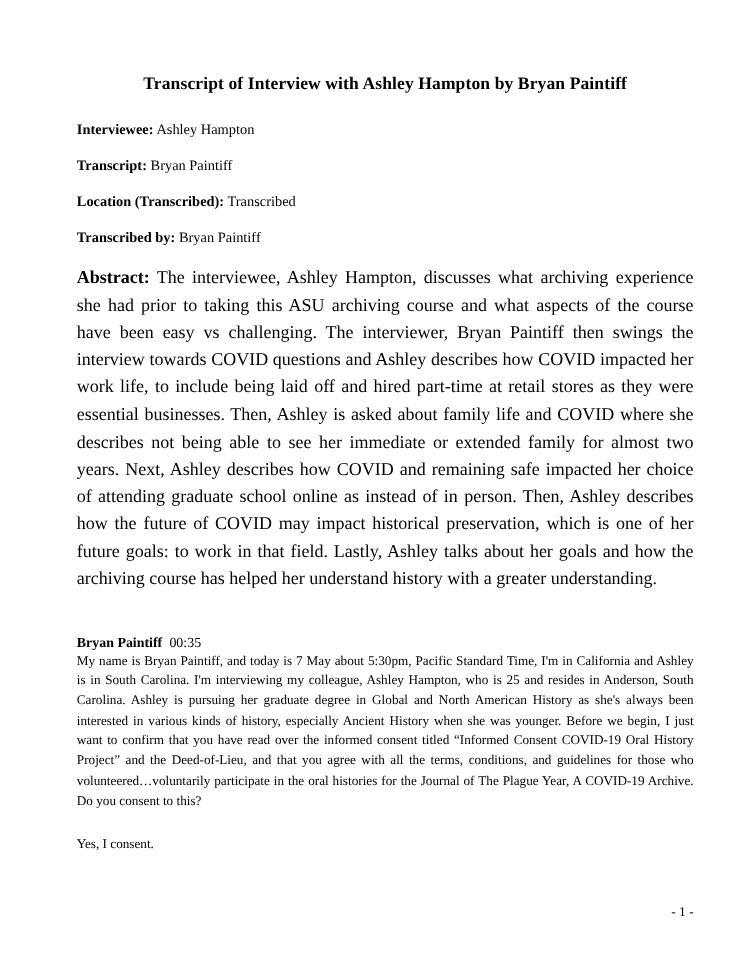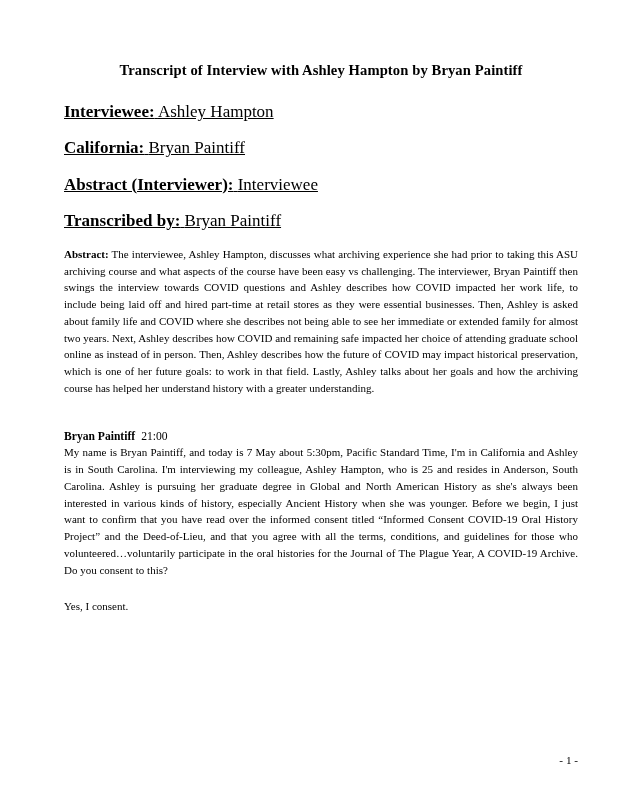--- a/index.html
+++ b/index.html
@@ -26,30 +26,29 @@
     padding: 62px 52px 40px 52px;
   }
   .doc-title {
     text-align: center;
     font-size: 14.6px;
     font-weight: bold;
     margin: 0 0 22px 0;
     letter-spacing: 0.1px;
   }
   .meta-line {
-    font-size: 17px;
+    font-size: 12px;
     margin: 0 0 15px 0;
     line-height: 1.25;
-    text-decoration: underline;
   }
   .meta-line .lbl {
     font-weight: bold;
   }
   .abstract {
-    font-size: 11px;
+    font-size: 15px;
     line-height: 1.52;
     text-align: justify;
     margin: 14px 0 0 0;
   }
   .abstract .lbl {
     font-weight: bold;
   }
   .qa-block {
     margin-top: 20px;
   }
@@ -84,46 +83,46 @@
 <div class="page">
 
   <h1 class="doc-title">Transcript of Interview with Ashley Hampton by Bryan Paintiff</h1>
 
   <p class="meta-line">
     <span class="lbl">Interviewee:</span>
     <span>Ashley Hampton</span>
   </p>
 
   <p class="meta-line">
-    <span class="lbl">California:</span>
+    <span class="lbl">Transcript:</span>
     <span>Bryan Paintiff</span>
   </p>
 
 
 
   <p class="meta-line">
-    <span class="lbl">Abstract (Interviewer):</span>
-    <span>Interviewee</span>
+    <span class="lbl">Location (Transcribed):</span>
+    <span>Transcribed</span>
   </p>
 
   <p class="meta-line">
     <span class="lbl">Transcribed by:</span>
     <span>Bryan Paintiff</span>
   </p>
 
   <p class="abstract">
     <span class="lbl">Abstract:</span>
     <span>The interviewee, Ashley Hampton, discusses what archiving experience she had prior to taking this ASU archiving course and what aspects of the course have been easy vs challenging.  The interviewer, Bryan Paintiff then swings the interview towards COVID questions and Ashley describes how COVID impacted her work life, to include being laid off and hired part-time at retail stores as they were essential businesses. Then, Ashley is asked about family life and COVID where she describes not being able to see her immediate or extended family for almost two years.  Next, Ashley describes how COVID and remaining safe impacted her choice of attending graduate school online as instead of in person.  Then, Ashley describes how the future of COVID may impact historical preservation, which is one of her future goals: to work in that field.  Lastly, Ashley talks about her goals and how the archiving course has helped her understand history with a greater understanding.</span>
   </p>
 
   <div class="spacer-lg"></div>
 
   <div class="qa-block">
     <p class="speaker-line">
-      <span class="speaker-name">Bryan Paintiff</span><span class="timestamp">21:00</span>
+      <span class="speaker-name">Bryan Paintiff</span><span class="timestamp">00:35</span>
     </p>
     <p class="utterance">My name is Bryan Paintiff, and today is 7 May about 5:30pm, Pacific Standard Time, I'm in California and Ashley is in South Carolina. I'm interviewing my colleague, Ashley Hampton, who is 25 and resides in Anderson, South Carolina. Ashley is pursuing her graduate degree in Global and North American History as she's always been interested in various kinds of history, especially Ancient History when she was younger. Before we begin, I just want to confirm that you have read over the informed consent titled “Informed Consent COVID-19 Oral History Project” and the Deed-of-Lieu, and that you agree with all the terms, conditions, and guidelines for those who volunteered…voluntarily participate in the oral histories for the Journal of The Plague Year, A COVID-19 Archive. Do you consent to this?</p>
   </div>
 
   <div class="qa-block">
     <p class="utterance">Yes, I consent.</p>
   </div>
 
   <div class="qa-block">
   </div>

